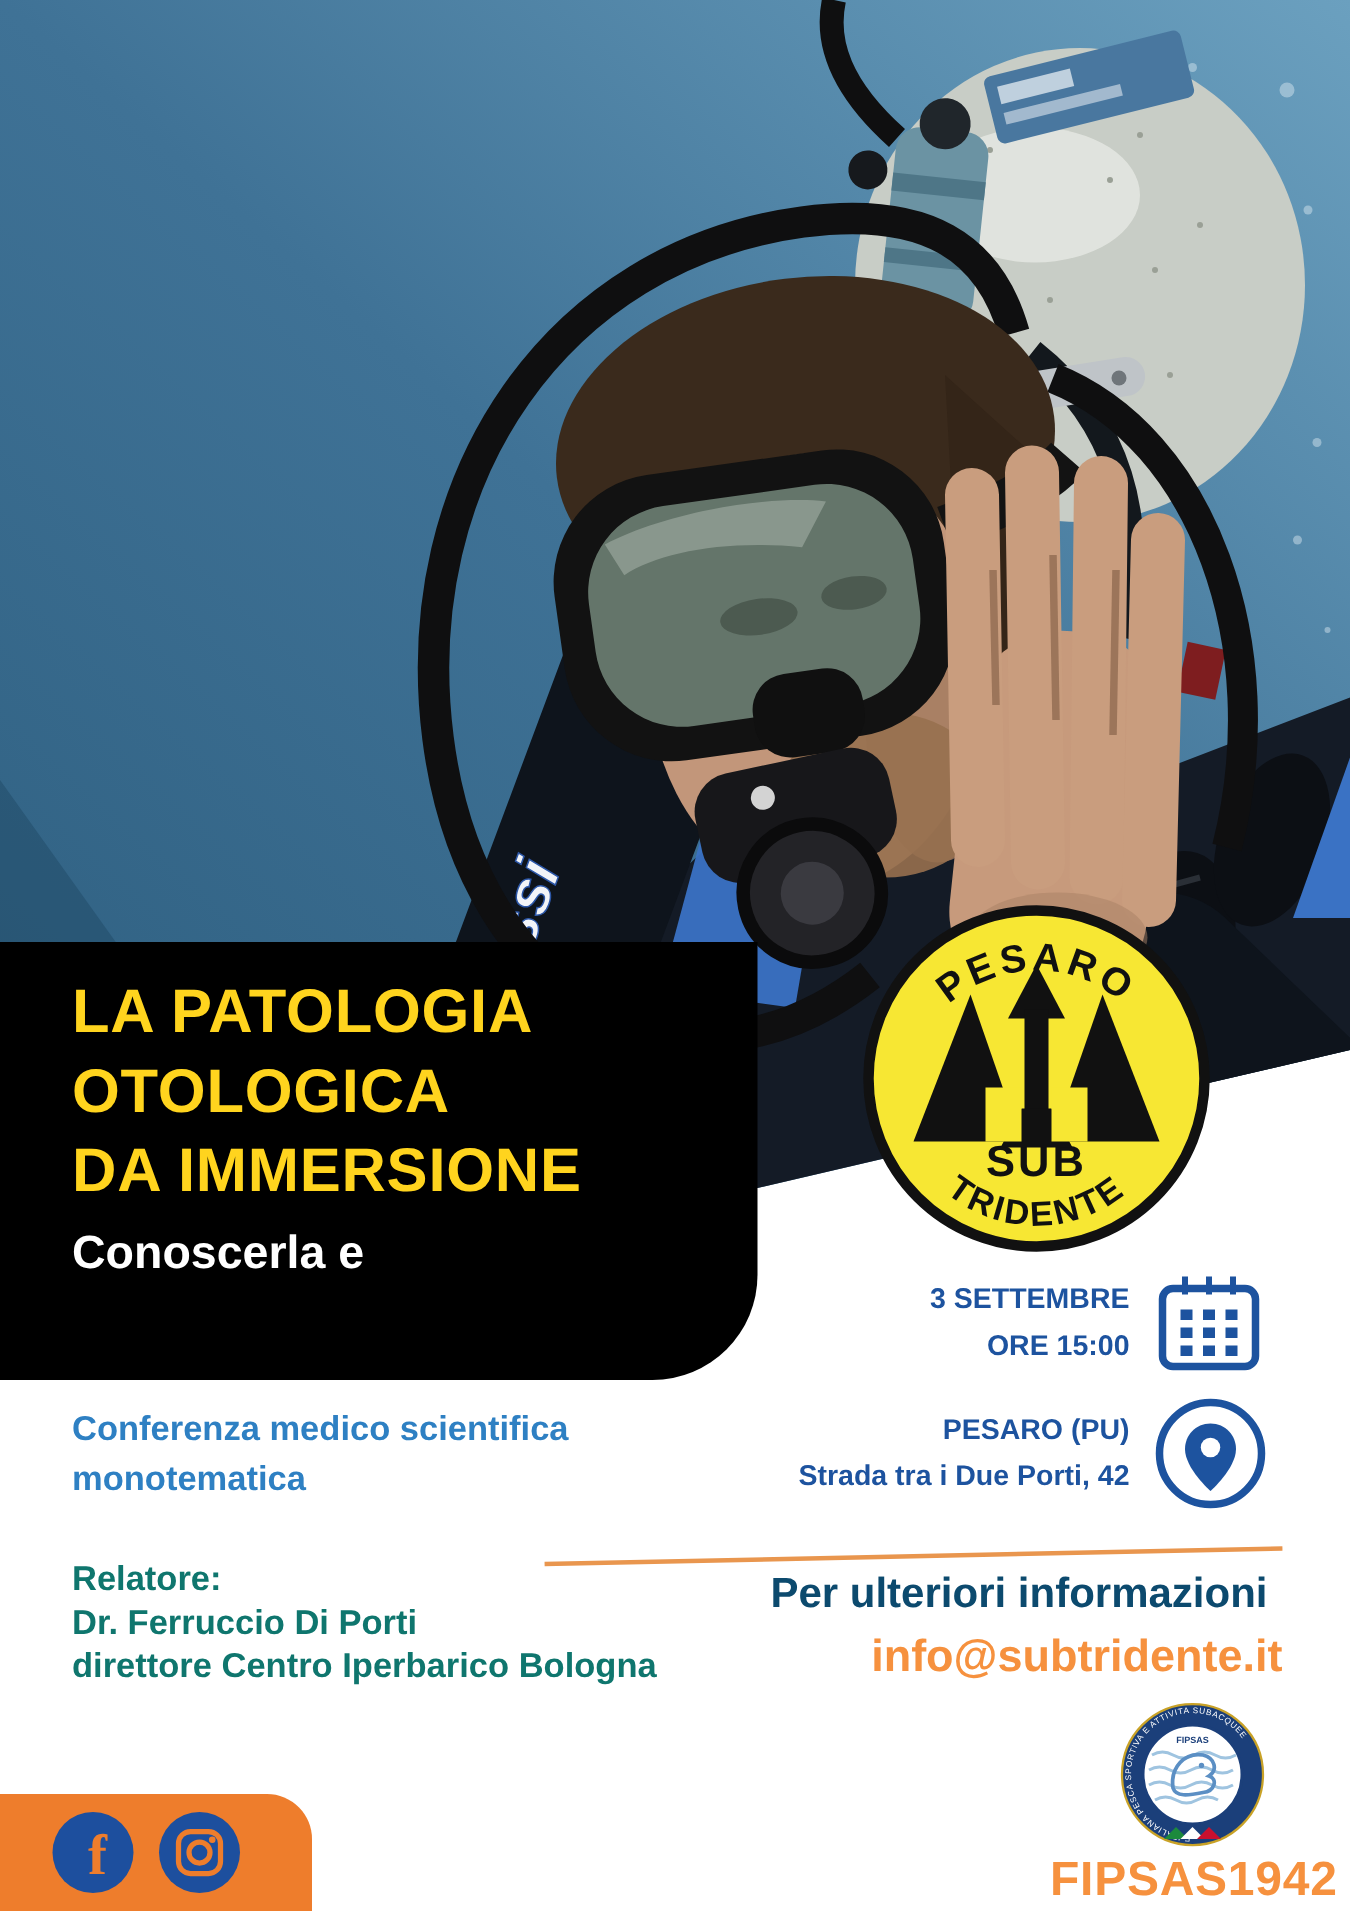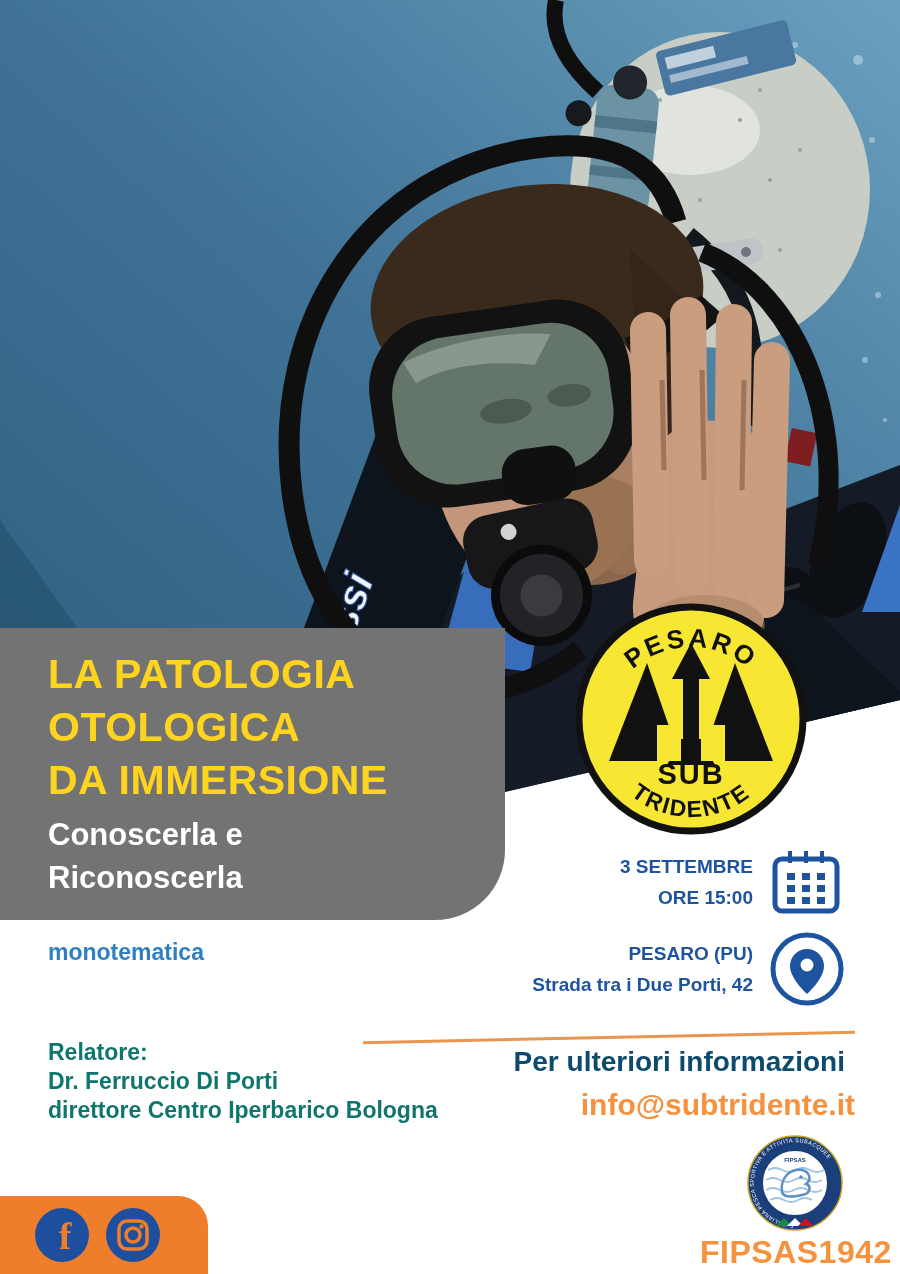--- a/index.html
+++ b/index.html
@@ -9,21 +9,21 @@
   }
   
   .photo{
     position:absolute;left:0;top:0;width:900px;height:800px;
     clip-path:polygon(0 0,900px 0,900px 700px,505px 792px,0 792px);
   }
   .photo svg{display:block;}
   
   .title-box{
     position:absolute;left:0;top:628px;width:505px;height:292px;
-    background:#737373;border-bottom-right-radius:70px;
+    background:#000000;border-bottom-right-radius:70px;
     box-sizing:border-box;padding:20px 0 0 48px;
   }
   .title-line{font-weight:bold;font-size:41px;line-height:53px;color:#ffd41e;letter-spacing:.5px;}
   .subtitle-line{font-weight:bold;font-size:31px;line-height:43px;color:#ffffff;margin-top:6px;}
   .subtitle-line + .subtitle-line{margin-top:0;}
   
   .club-logo{position:absolute;left:573px;top:601px;width:236px;height:236px;}
   
   .date-block{position:absolute;right:147px;top:851px;text-align:right;}
   .loc-block{position:absolute;right:147px;top:938px;text-align:right;}
@@ -182,21 +182,20 @@
         <circle cx="658" cy="778" r="14" fill="#15161a"></circle>
       </g>
     </svg>
   </div>
 
   <div class="title-box">
     <div class="title-line">LA PATOLOGIA</div>
     <div class="title-line">OTOLOGICA</div>
     <div class="title-line">DA IMMERSIONE</div>
     <div class="subtitle-line">Conoscerla e</div>
-    <div class="subtitle-line">Riconoscerla</div>
   </div>
 
   <div class="club-logo">
     <svg width="236" height="236" viewBox="0 0 236 236">
       <circle cx="118" cy="118" r="112" fill="#f7e733" stroke="#111" stroke-width="7"></circle>
       <defs>
         <path id="arcTop" d="M 32 132 A 86 86 0 0 1 204 132"></path>
         <path id="arcBottom" d="M 24 122 A 94 94 0 0 0 212 122"></path>
       </defs>
       <text font-family="Liberation Sans, sans-serif" font-weight="bold" font-size="26" fill="#111" letter-spacing="3">
@@ -250,20 +249,21 @@
   </div>
   <div class="pin-icon">
     <svg width="76" height="76" viewBox="0 0 76 76">
       <circle cx="38" cy="38" r="34" fill="#fff" stroke="#1d539f" stroke-width="5"></circle>
       <path d="M38 18 c-10 0 -17 8 -17 17 0 13 17 28 17 28 s17 -15 17 -28 c0 -9 -7 -17 -17 -17 z" fill="#1d539f"></path>
       <circle cx="38" cy="34" r="6.5" fill="#fff"></circle>
     </svg>
   </div>
 
   <div class="conference">
+    <div class="light-blue">Conferenza medico scientifica</div>
     <div class="light-blue">monotematica</div>
   </div>
 
   <div class="speaker">
     <div>Relatore:</div>
     <div>Dr. Ferruccio Di Porti</div>
     <div>direttore Centro Iperbarico Bologna</div>
   </div>
 
   <div class="divider"></div>

